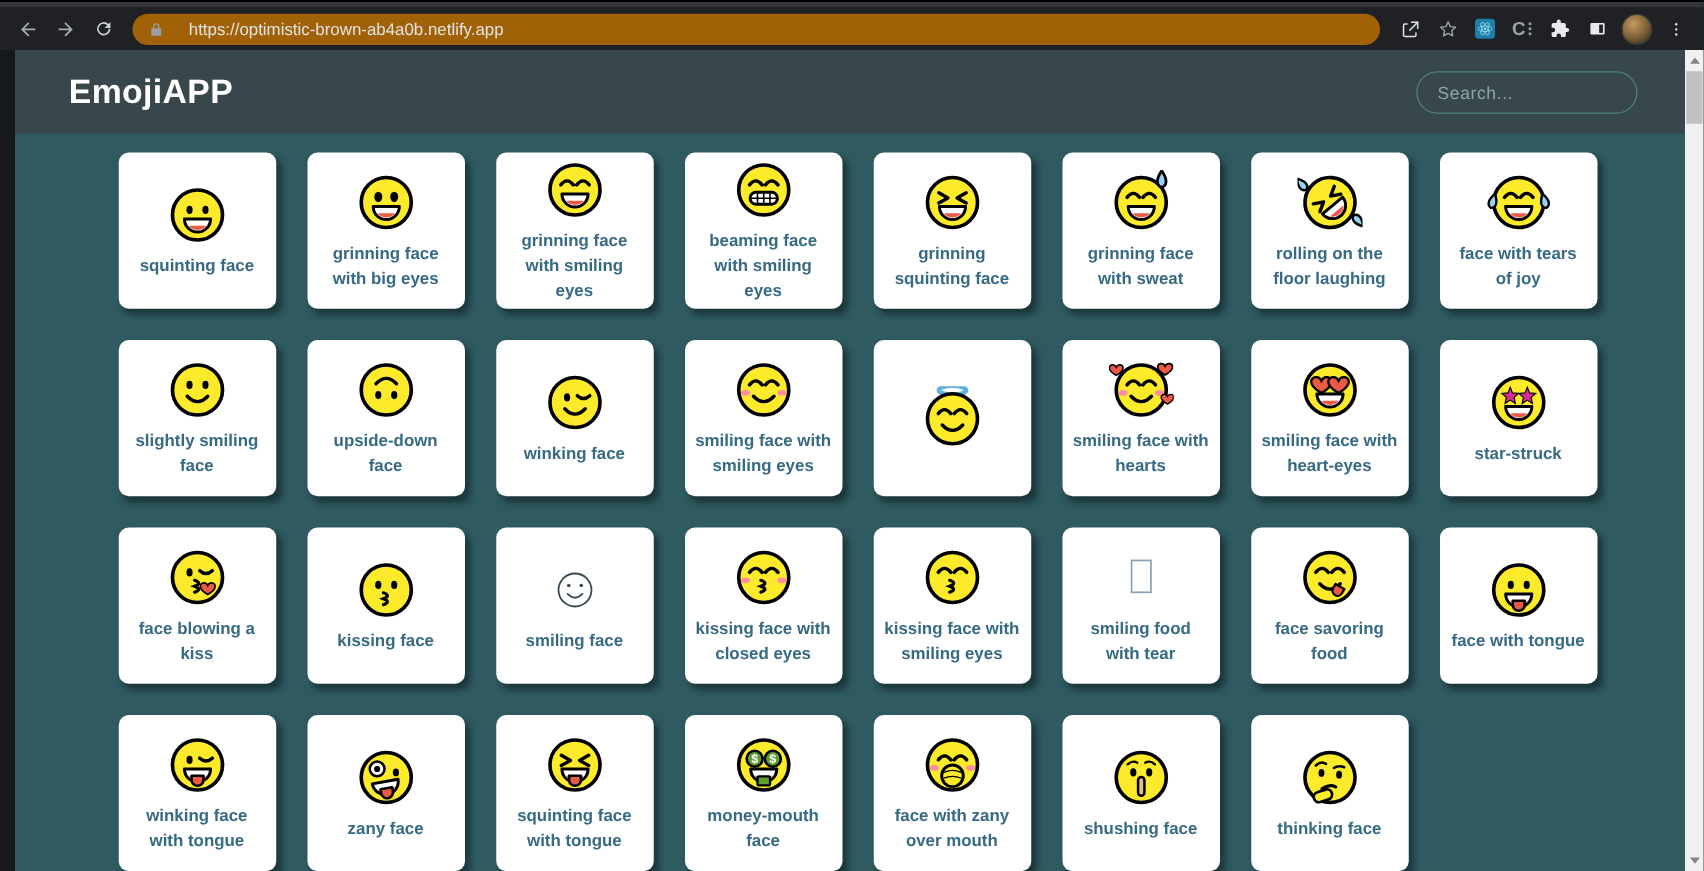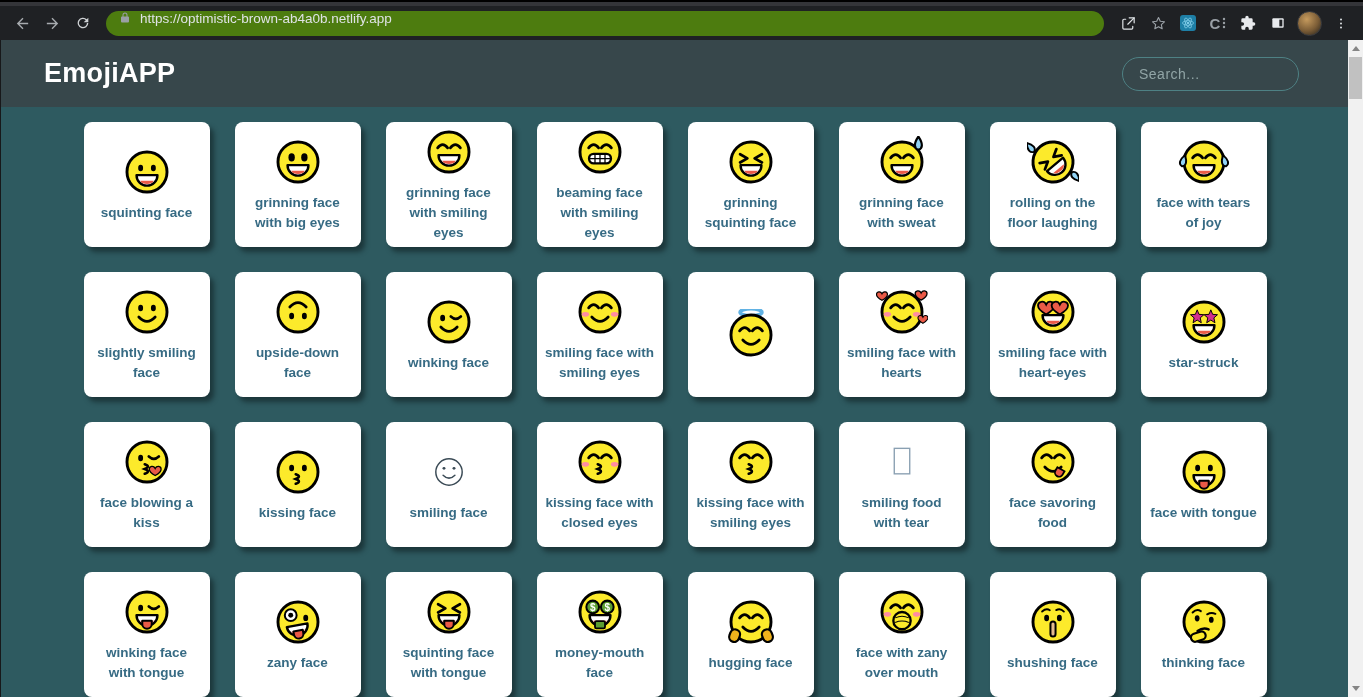--- a/index.html
+++ b/index.html
@@ -4,30 +4,30 @@
 <style>
   *{box-sizing:border-box;margin:0;padding:0}
   html,body{width:1363px;height:697px;overflow:hidden}
   body{position:relative;background:#17181a;font-family:"Liberation Sans",sans-serif}
 
   
   .chrome{position:absolute;top:0;left:0;right:0;height:40px}
   .tabstrip{height:6px;background:linear-gradient(#000 0,#000 2px,#343539 2px,#343539 6px)}
   .toolbar{height:34px;background:#1f2124;display:flex;align-items:center;padding:0 9px;gap:3px}
   .navbtn{width:27px;height:26px;border-radius:50%;display:flex;align-items:center;justify-content:center;flex:none;cursor:pointer}
-  .omnibox{flex:1;height:25px;margin:0 10px 0 7px;background:#4d7c0f;border-radius:13px;display:flex;align-items:flex-start;padding:0 13px;gap:9px;min-width:0;cursor:text}
+  .omnibox{flex:1;height:25px;margin:0 10px 0 7px;background:#a16207;border-radius:13px;display:flex;align-items:center;padding:0 13px;gap:20px;min-width:0;cursor:text}
   .url{color:#dfe3e6;font-size:13.5px;white-space:nowrap;overflow:hidden}
   .tool-icons{display:flex;align-items:center;gap:8px;flex:none;padding-right:2px}
   .icon-btn{height:24px;min-width:22px;display:flex;align-items:center;justify-content:center;cursor:pointer;gap:2px}
   .ext-react{width:16px;height:16px;border-radius:3px;background:#1e7fa6;display:flex;align-items:center;justify-content:center}
   .cz{color:#9aa0a6;font-weight:bold;font-size:15px;font-family:"Liberation Sans",sans-serif}
   .avatar{width:25px;height:25px;border-radius:50%;background:radial-gradient(circle at 38% 32%,#c59a5d 0,#7a5c36 55%,#29241d 95%);border:1px solid #3a3b3e}
 
   
-  .page{position:absolute;top:40px;left:1px;width:1348px;bottom:0;background:#2e5a60;overflow:hidden}
+  .page{position:absolute;top:40px;left:12px;width:1348px;bottom:0;background:#2e5a60;overflow:hidden}
   .site-header{height:67px;background:#37474b;display:flex;align-items:center;justify-content:space-between;padding:0 50px 0 43px}
   .site-title{color:#ffffff;font-size:27px;font-weight:800;letter-spacing:.3px}
   .search{width:177px;height:34px;border-radius:17px;border:1px solid #4e8184;background:transparent;color:#eab308;font-size:14px;padding:0 16px;outline:none;font-family:"Liberation Sans",sans-serif}
   .search::placeholder{color:#91a5a6;letter-spacing:.5px}
 
   .grid{display:grid;grid-template-columns:repeat(8,126px);grid-auto-rows:125px;gap:25px;justify-content:center;margin-top:15px}
   .card{background:#fff;border-radius:8px;box-shadow:4px 5px 5px rgba(10,20,22,.5);display:flex;flex-direction:column;align-items:center;justify-content:center;gap:5px;padding:6px 4px;cursor:pointer}
   .card .label{font-size:13.5px;font-weight:700;color:#376b84;text-align:center;line-height:1.5;padding:0 4px}
   .emoji{height:52px;display:flex;align-items:center;justify-content:center}
 
@@ -550,38 +550,20 @@
           </svg>
         </div>
         <div class="label">money-mouth face</div>
       </div>
       <div class="card">
         <div class="emoji">
           <svg viewBox="0 0 72 72" width="52" height="52">
             <g transform="translate(36 36) scale(1.26) translate(-36 -36)">
               <circle cx="36" cy="36" r="22" fill="#FCEA2B" stroke="#000" stroke-width="3.2"></circle>
               <path d="M23.5 31.5q5.5-7 11 0M37.5 31.5q5.5-7 11 0" fill="none" stroke="#000" stroke-linecap="round" stroke-width="3"></path>
-              <path d="M27 41.5q9 9.5 18 0" fill="none" stroke="#000" stroke-linecap="round" stroke-width="3"></path>
-              <g transform="rotate(20 18 51)">
-                <rect x="12.5" y="44" width="11" height="14" rx="5.5" fill="#F1B31C" stroke="#000" stroke-width="2.4"></rect>
-              </g>
-              <g transform="rotate(-20 54 51)">
-                <rect x="48.5" y="44" width="11" height="14" rx="5.5" fill="#F1B31C" stroke="#000" stroke-width="2.4"></rect>
-              </g>
-            </g>
-          </svg>
-        </div>
-        <div class="label">hugging face</div>
-      </div>
-      <div class="card">
-        <div class="emoji">
-          <svg viewBox="0 0 72 72" width="52" height="52">
-            <g transform="translate(36 36) scale(1.26) translate(-36 -36)">
-              <circle cx="36" cy="36" r="22" fill="#FCEA2B" stroke="#000" stroke-width="3.2"></circle>
-              <path d="M23.5 31.5q5.5-7 11 0M37.5 31.5q5.5-7 11 0" fill="none" stroke="#000" stroke-linecap="round" stroke-width="3"></path>
               <ellipse cx="20" cy="38.5" rx="4" ry="2.6" fill="#FF8DA1"></ellipse>
               <ellipse cx="52" cy="38.5" rx="4" ry="2.6" fill="#FF8DA1"></ellipse>
               <circle cx="36" cy="45.5" r="9.5" fill="#FCEA2B" stroke="#000" stroke-width="2.6"></circle>
               <path d="M28.5 42.5q7.5-3.5 15 0M28.5 47.5q7.5-3 15 0" fill="none" stroke="#000" stroke-width="1.1"></path>
             </g>
           </svg>
         </div>
         <div class="label">face with zany over mouth</div>
       </div>
       <div class="card">

